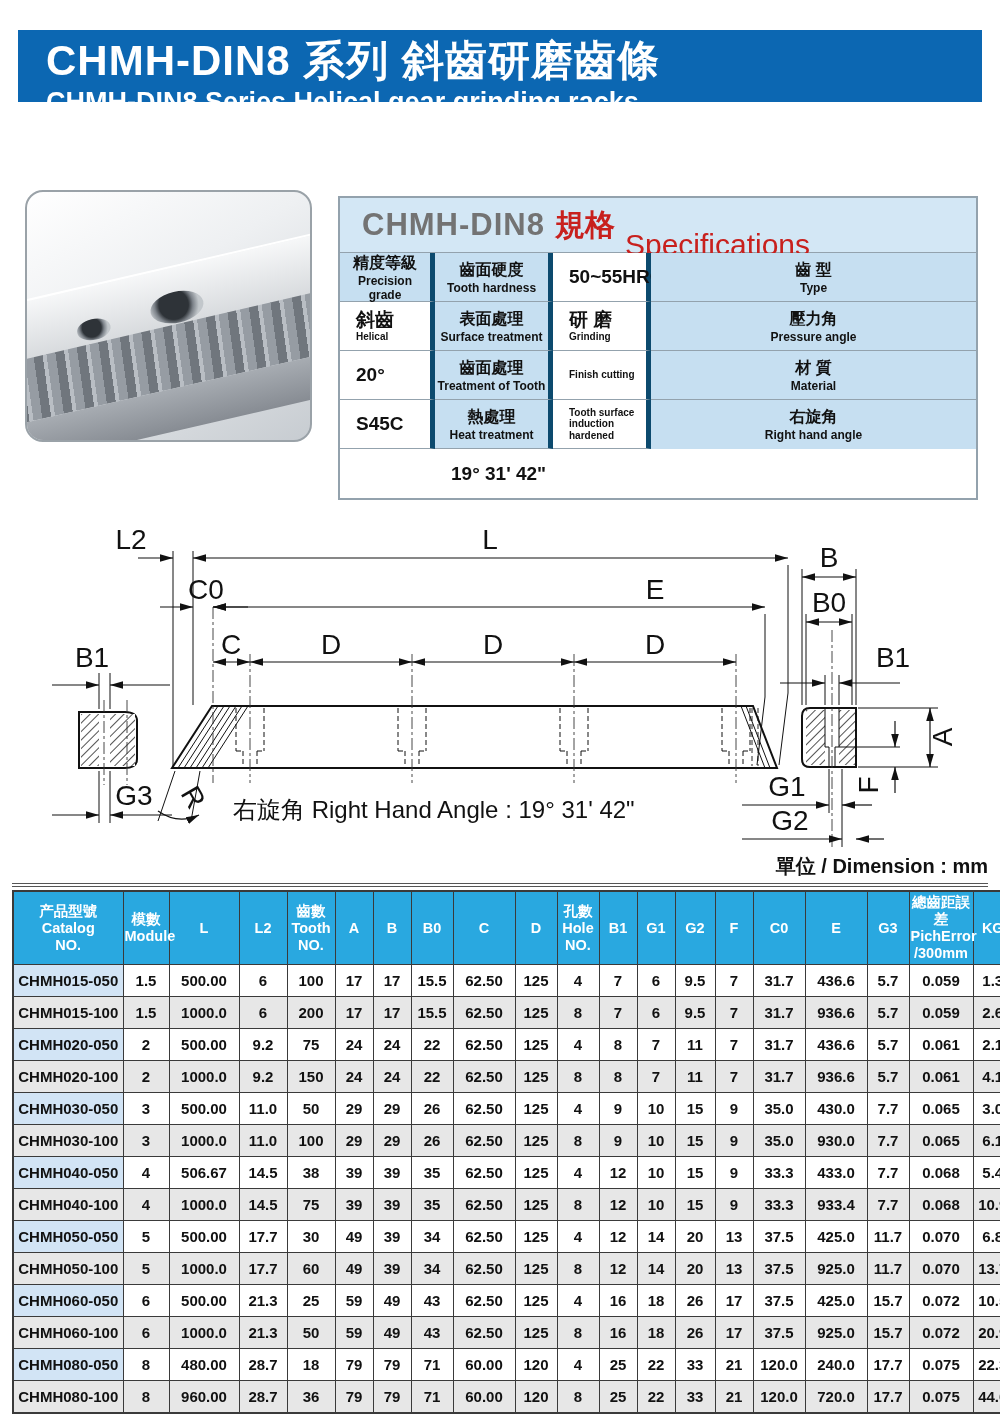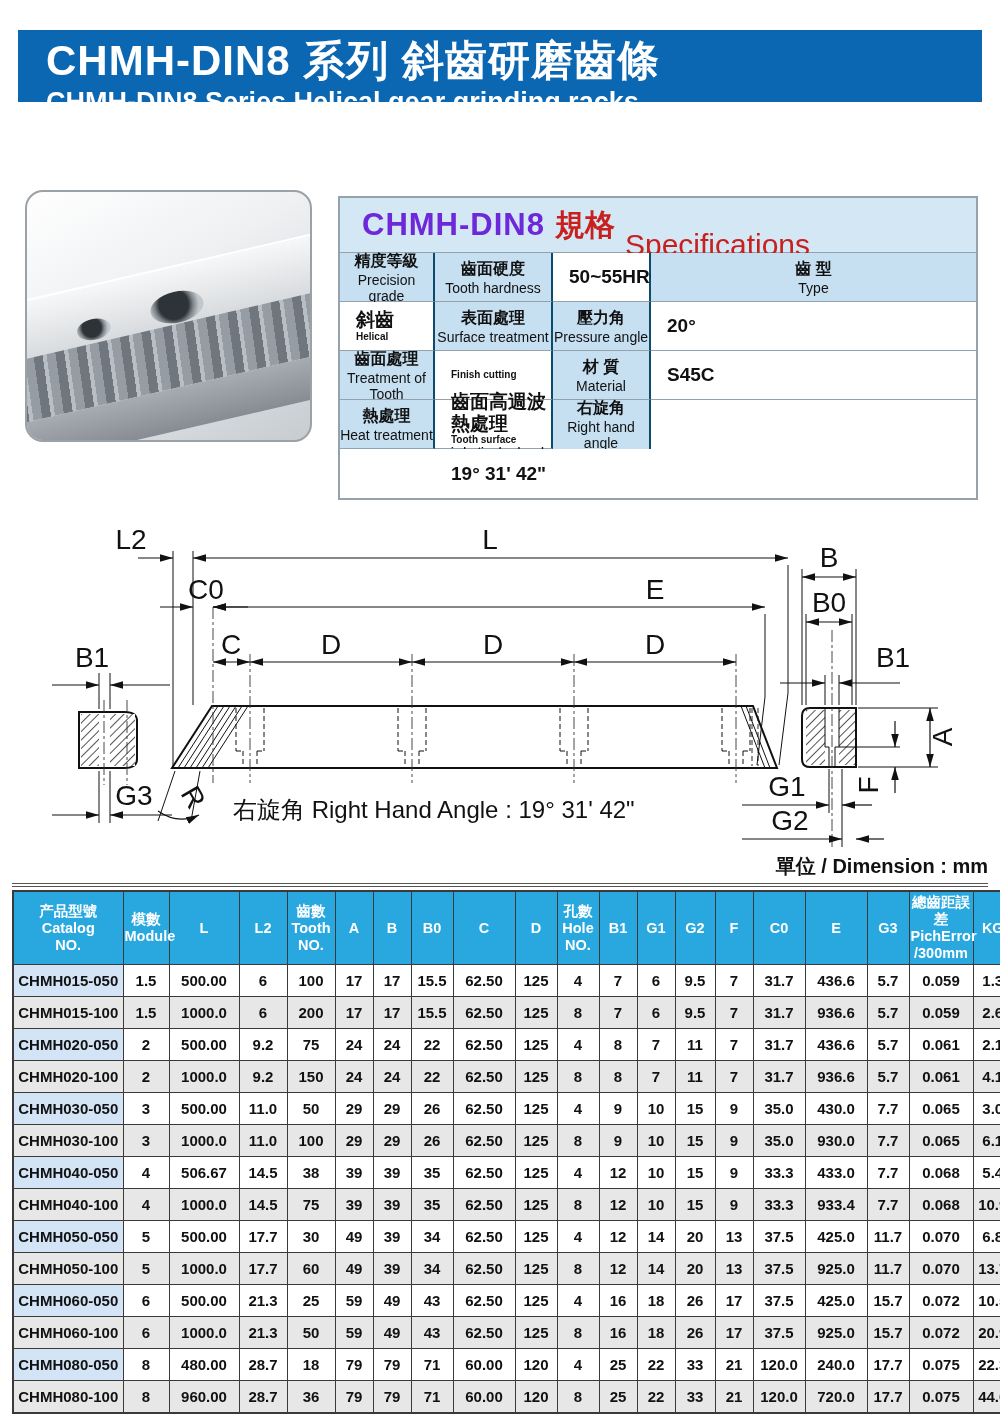--- a/index.html
+++ b/index.html
@@ -17,29 +17,29 @@
   .rack-top{position:absolute;left:0;top:16px;width:100%;height:58px;background:linear-gradient(180deg,#f6f7f8,#d7dadd);border-top:2px solid #fff;}
   .rack-teeth{position:absolute;left:0;top:74px;width:100%;height:62px;background:repeating-linear-gradient(95deg,#70767d 0 9px,#b9bec4 9px 13px,#969ca3 13px 22px);}
   .rack-front{position:absolute;left:0;top:136px;width:100%;height:42px;background:linear-gradient(180deg,#a7acb2,#878c93);}
   .hole{position:absolute;border-radius:50%;background:radial-gradient(circle at 45% 40%,#2e3338 0 42%,#7d838a 55%,#c2c7cb 72%);}
   .hole.small{left:92px;top:32px;width:34px;height:21px;}
   .hole.big{left:168px;top:24px;width:54px;height:31px;}
 
   
   .spec{position:absolute;left:338px;top:196px;width:640px;box-sizing:border-box;border:2px solid #93a2ad;background:#fff;}
   .spec-title{height:54px;background:#d3e7f5;border-bottom:1px solid #93a2ad;display:flex;align-items:center;padding-left:22px;gap:10px;}
-  .spec-title .model{color:#6d28d9;font-size:31px;font-weight:bold;letter-spacing:1px;}
+  .spec-title .model{color:#737373;font-size:31px;font-weight:bold;letter-spacing:1px;}
   .spec-title .sub{color:#c8201d;font-size:30px;font-weight:bold;}
   .spec-grid{display:grid;grid-template-columns:95px 118px 98px 1fr;grid-auto-rows:49px;}
-  .spec-grid .cell{border-right:2px solid #0c4a6e;border-bottom:1px solid #93a2ad;box-sizing:border-box;display:flex;flex-direction:column;justify-content:center;}
+  .spec-grid .cell{border-right:5px solid #0c4a6e;border-bottom:1px solid #93a2ad;box-sizing:border-box;display:flex;flex-direction:column;justify-content:center;}
   .spec-grid .cell:nth-child(4n){border-right:none;}
   .spec-grid .row-last{border-bottom:none !important;}
   .lbl{background:#c6dff1;align-items:center;text-align:center;}
   .lbl .zh{font-size:16px;font-weight:bold;}
-  .lbl .en{font-size:14px;font-weight:normal;}
+  .lbl .en{font-size:12px;font-weight:bold;}
   .val{background:#fff;padding-left:16px;}
   .val .va{font-size:19px;font-weight:bold;line-height:1.15;}
   .val .vb{font-size:10px;font-weight:bold;line-height:1.15;}
   .span3{grid-column:2 / 5;border-right:none !important;}
 
   
   .diagram{position:absolute;left:0;top:515px;}
   .diagram text{font-family:"Liberation Sans","DejaVu Sans",sans-serif;}
   .dimtxt{font-size:28px;fill:#111;}
   .notetxt{font-size:24px;fill:#111;}
@@ -101,20 +101,24 @@
           <span class="en">Type</span>
         </div>
       <div class="cell val">
           <span class="va">斜齒</span>
           <span class="vb">Helical</span>
         </div>
       <div class="cell lbl">
           <span class="zh">表面處理</span>
           <span class="en">Surface treatment</span>
         </div>
+      <div class="cell val">
+          <span class="va">研 磨</span>
+          <span class="vb">Grinding</span>
+        </div>
 
       <div class="cell lbl">
           <span class="zh">壓力角</span>
           <span class="en">Pressure angle</span>
         </div>
       <div class="cell val">
           <span class="va">20°</span>
           <span class="vb"></span>
         </div>
       <div class="cell lbl">
@@ -131,21 +135,20 @@
         </div>
       <div class="cell val">
           <span class="va">S45C</span>
           <span class="vb"></span>
         </div>
       <div class="cell lbl">
           <span class="zh">熱處理</span>
           <span class="en">Heat treatment</span>
         </div>
       <div class="cell val">
-          <span class="va">齒面高週波熱處理</span>
           <span class="vb">Tooth surface induction hardened</span>
         </div>
 
       <div class="cell lbl row-last">
           <span class="zh">右旋角</span>
           <span class="en">Right hand angle</span>
         </div>
       <div class="cell val span3 row-last">
           <span class="va">19°  31'  42"</span>
         </div>

